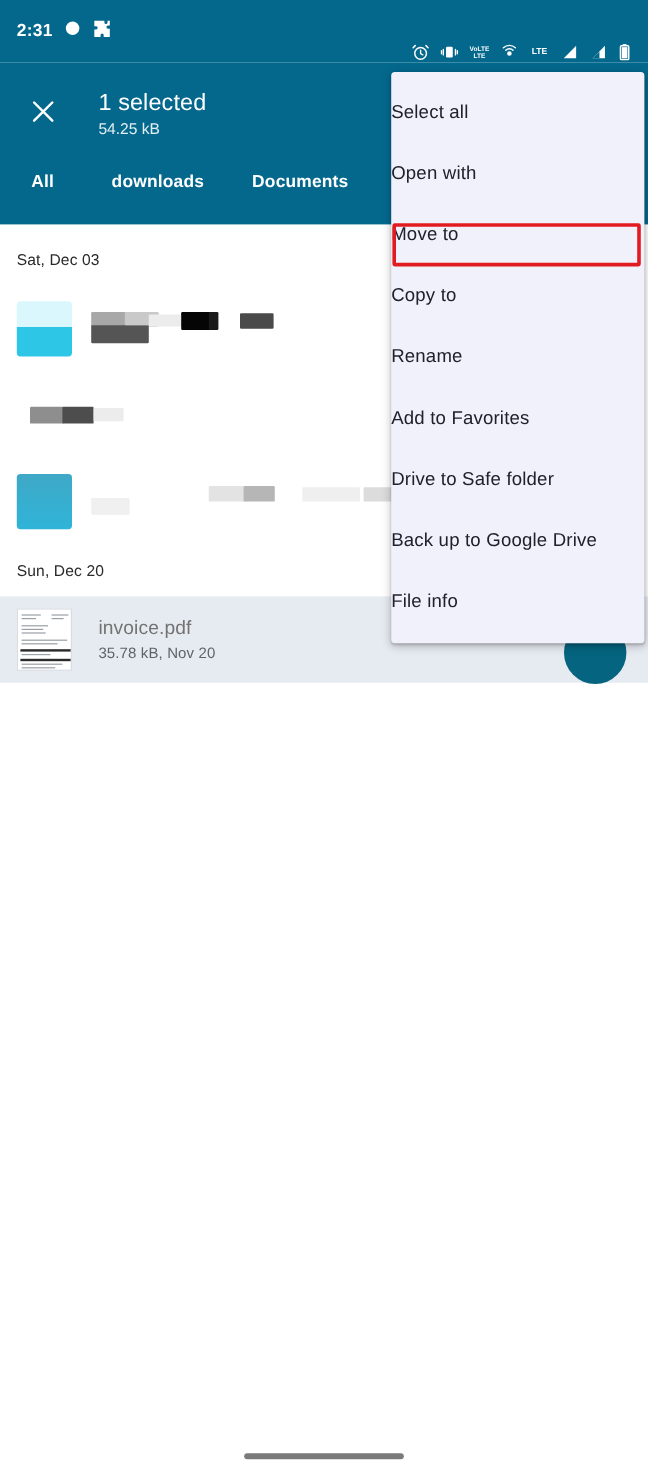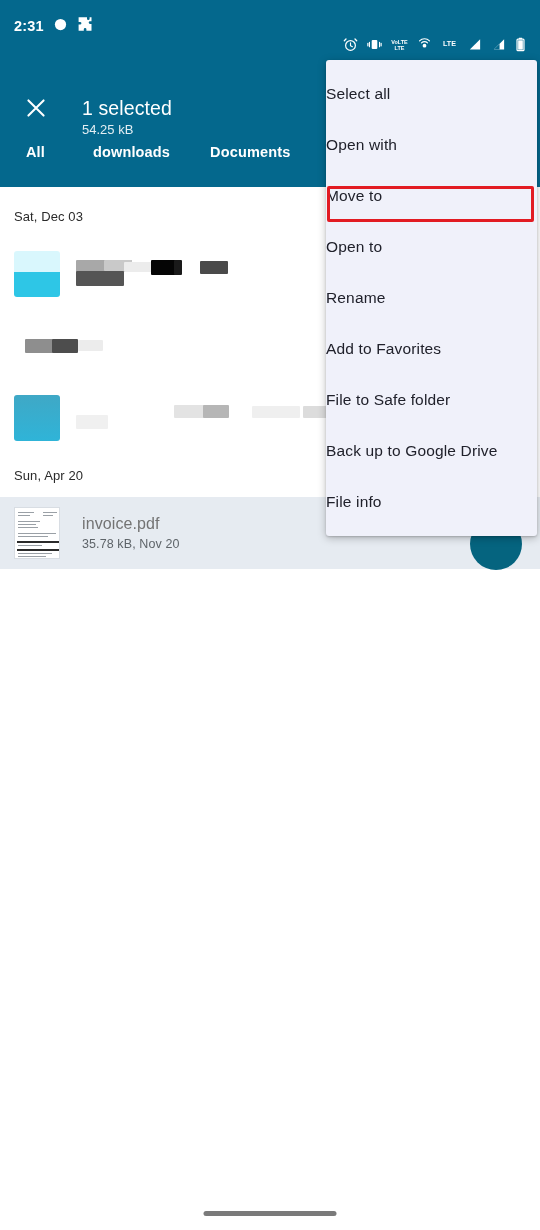--- a/index.html
+++ b/index.html
@@ -63,21 +63,21 @@
     height: 135px;
     background: #04688d;
     z-index: 3;
   }
   .appbar-top {
     position: absolute;
     top: 0; left: 0;
     width: 527px;
     height: 86px;
     display: flex;
-    align-items: flex-end;
+    align-items: center;
   }
   .close-btn {
     width: 56px; height: 56px;
     margin-left: 8px;
     display: flex;
     align-items: center;
     justify-content: center;
     flex: none;
   }
   .title-block {
@@ -414,21 +414,21 @@
 
     <div class="file-row">
       <div class="thumb-sq" style="background:linear-gradient(#3fa8c6 0%,#2fb4d8 100%);"></div>
       <div class="redact" style="left:76px;  top:33px; width:32px; height:14px; background:#f0f0f0;"></div>
       <div class="redact" style="left:174px; top:23px; width:32px; height:13px; background:#e3e3e3;"></div>
       <div class="redact" style="left:203px; top:23px; width:26px; height:13px; background:#b6b6b6;"></div>
       <div class="redact" style="left:252px; top:24px; width:48px; height:12px; background:#efefef;"></div>
       <div class="redact" style="left:303px; top:24px; width:34px; height:12px; background:#dcdcdc;"></div>
     </div>
 
-    <div class="date-header" style="padding-top:14px;">Sun, Apr 20</div>
+    <div class="date-header" style="padding-top:14px;">Sun, Dec 20</div>
 
     <div class="row-selected" style="margin-top:14px;">
       <div class="pdf-thumb">
         <div class="pdf-line" style="left:3px;  top:4px;  width:16px;"></div>
         <div class="pdf-line" style="left:3px;  top:7px;  width:12px;"></div>
         <div class="pdf-line" style="left:28px; top:4px;  width:14px;"></div>
         <div class="pdf-line" style="left:28px; top:7px;  width:10px;"></div>
         <div class="pdf-line" style="left:3px;  top:13px; width:22px;"></div>
         <div class="pdf-line" style="left:3px;  top:16px; width:18px;"></div>
         <div class="pdf-line" style="left:3px;  top:19px; width:20px;"></div>
@@ -453,30 +453,30 @@
     <div class="menu-item">
         <span>Select all</span>
       </div>
     <div class="menu-item">
         <span>Open with</span>
       </div>
     <div class="menu-item">
         <span>Move to</span>
       </div>
     <div class="menu-item">
-        <span>Open to</span>
+        <span>Copy to</span>
       </div>
     <div class="menu-item">
         <span>Rename</span>
       </div>
     <div class="menu-item">
         <span>Add to Favorites</span>
       </div>
     <div class="menu-item">
-        <span>File to Safe folder</span>
+        <span>Drive to Safe folder</span>
       </div>
     <div class="menu-item">
         <span>Back up to Google Drive</span>
       </div>
     <div class="menu-item">
         <span>File info</span>
       </div>
   </div>
 
   <div class="highlight-box"></div>

